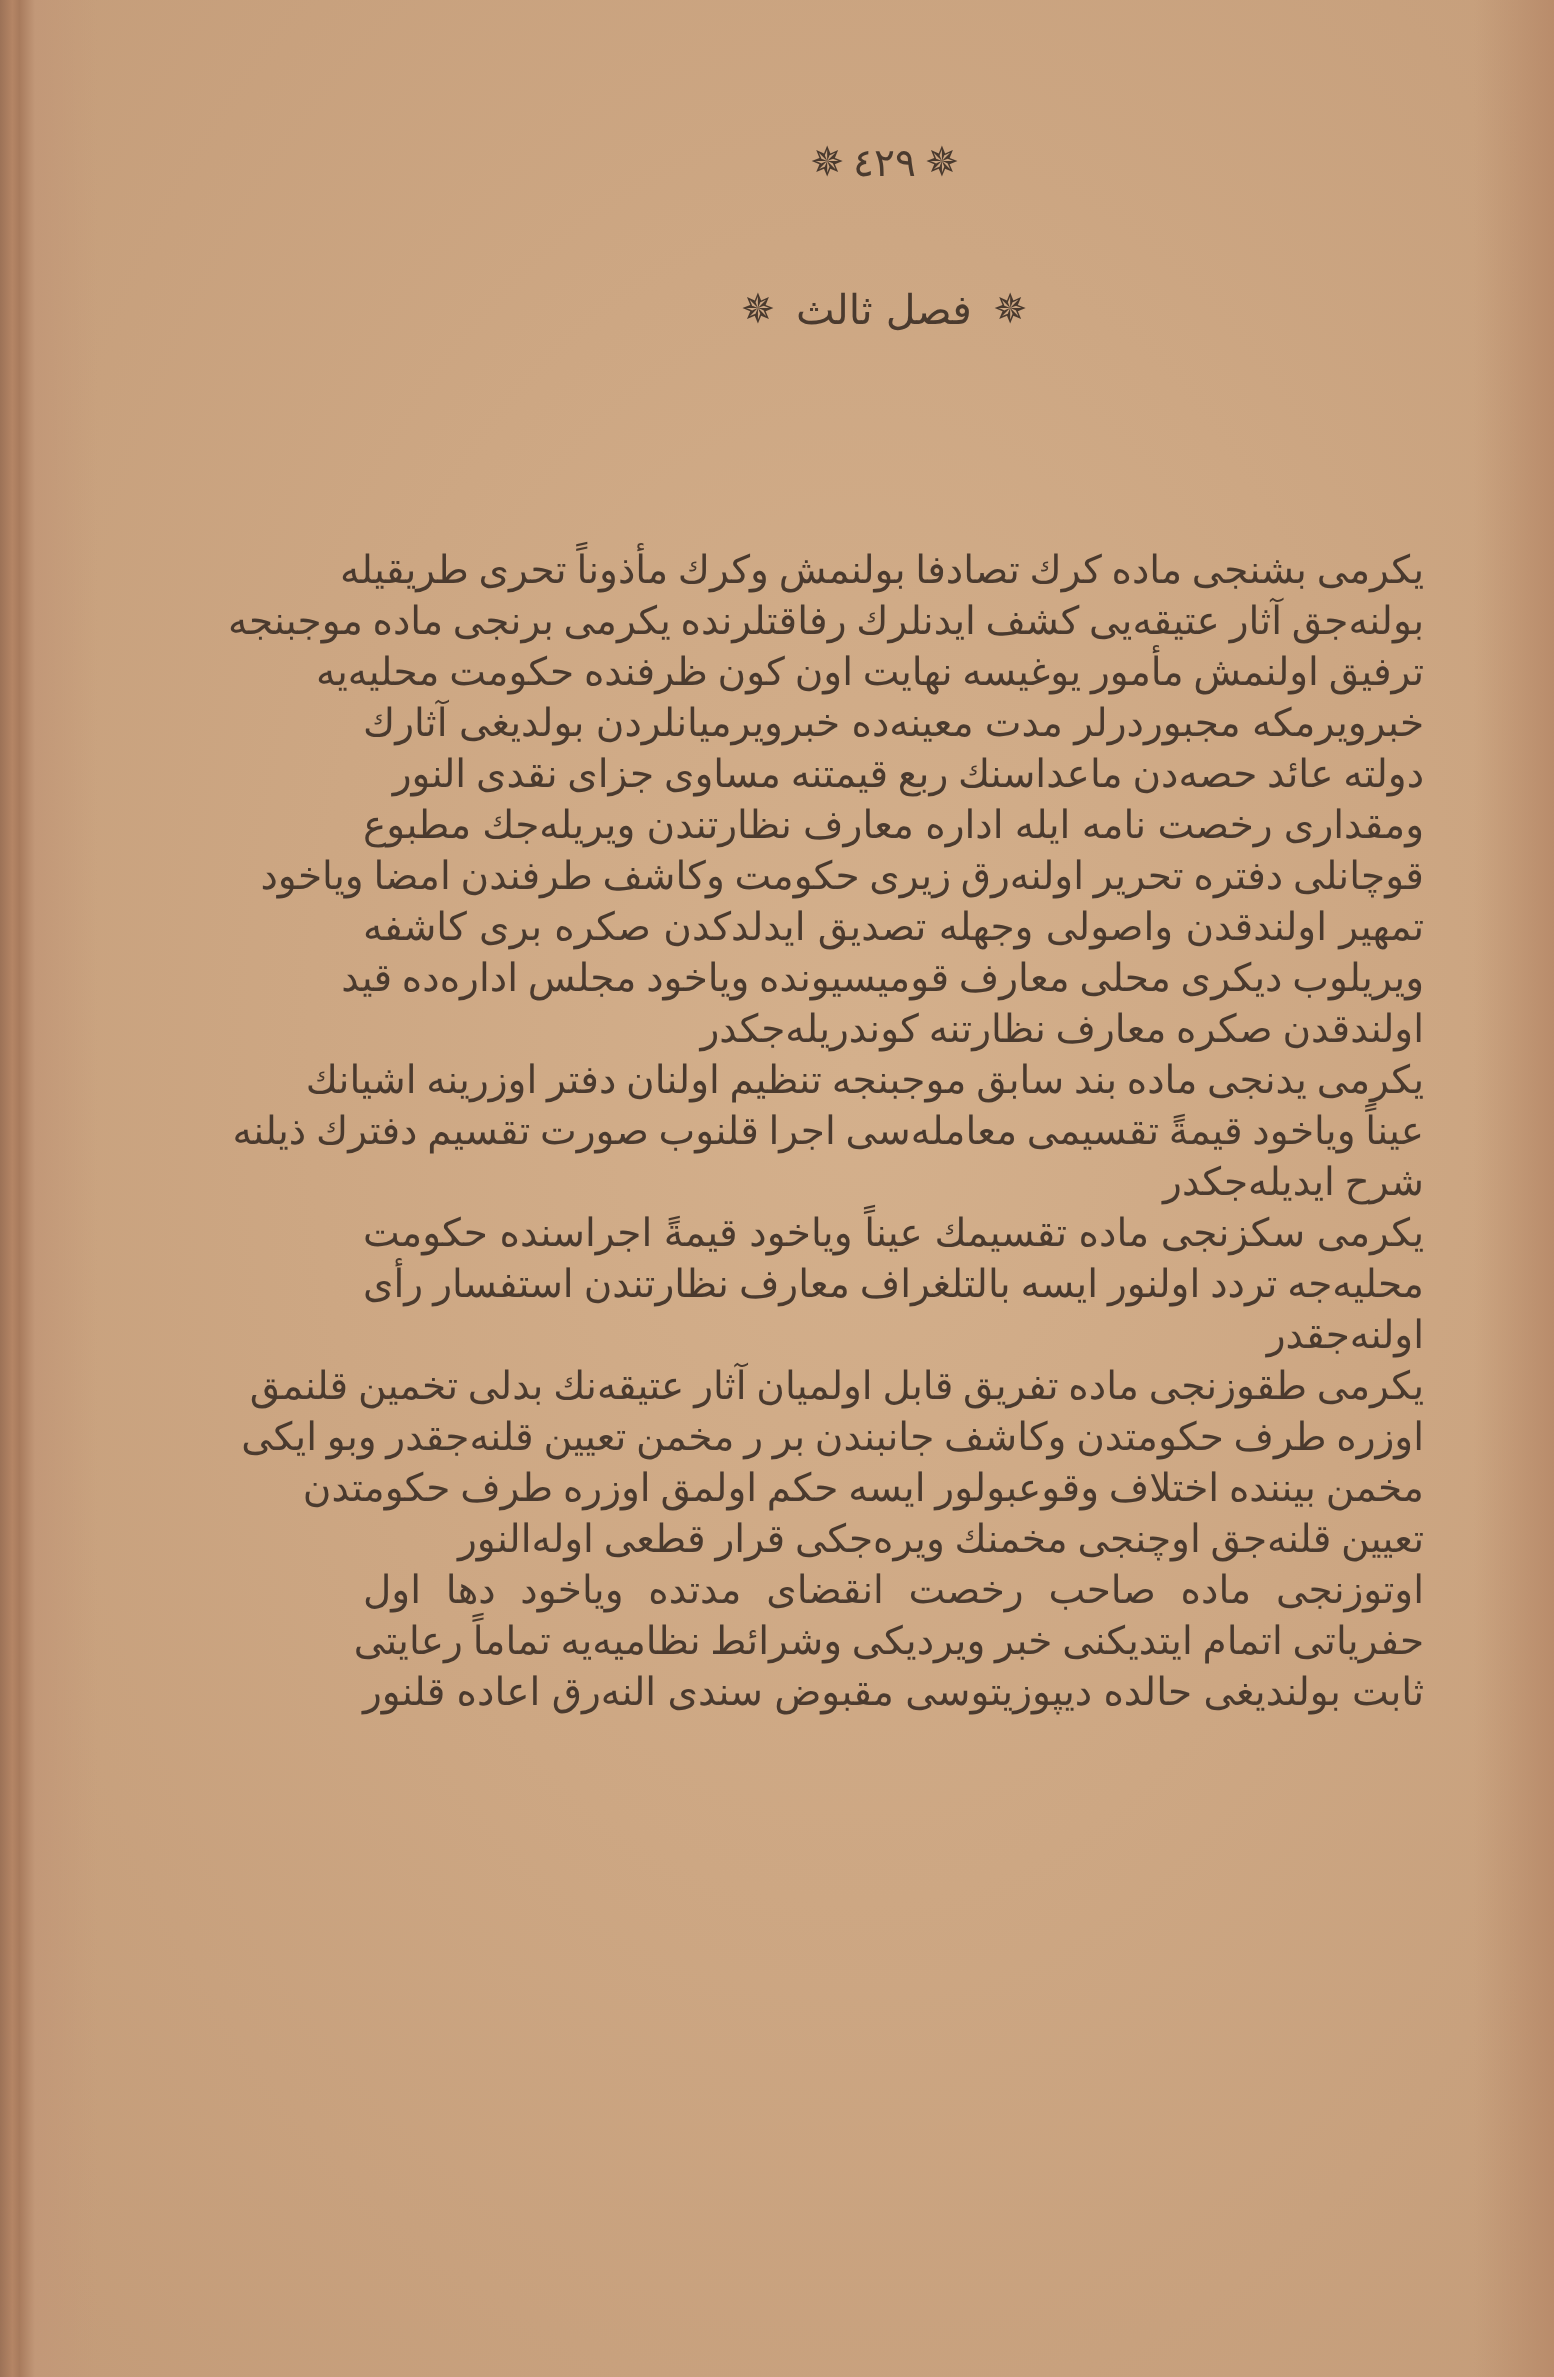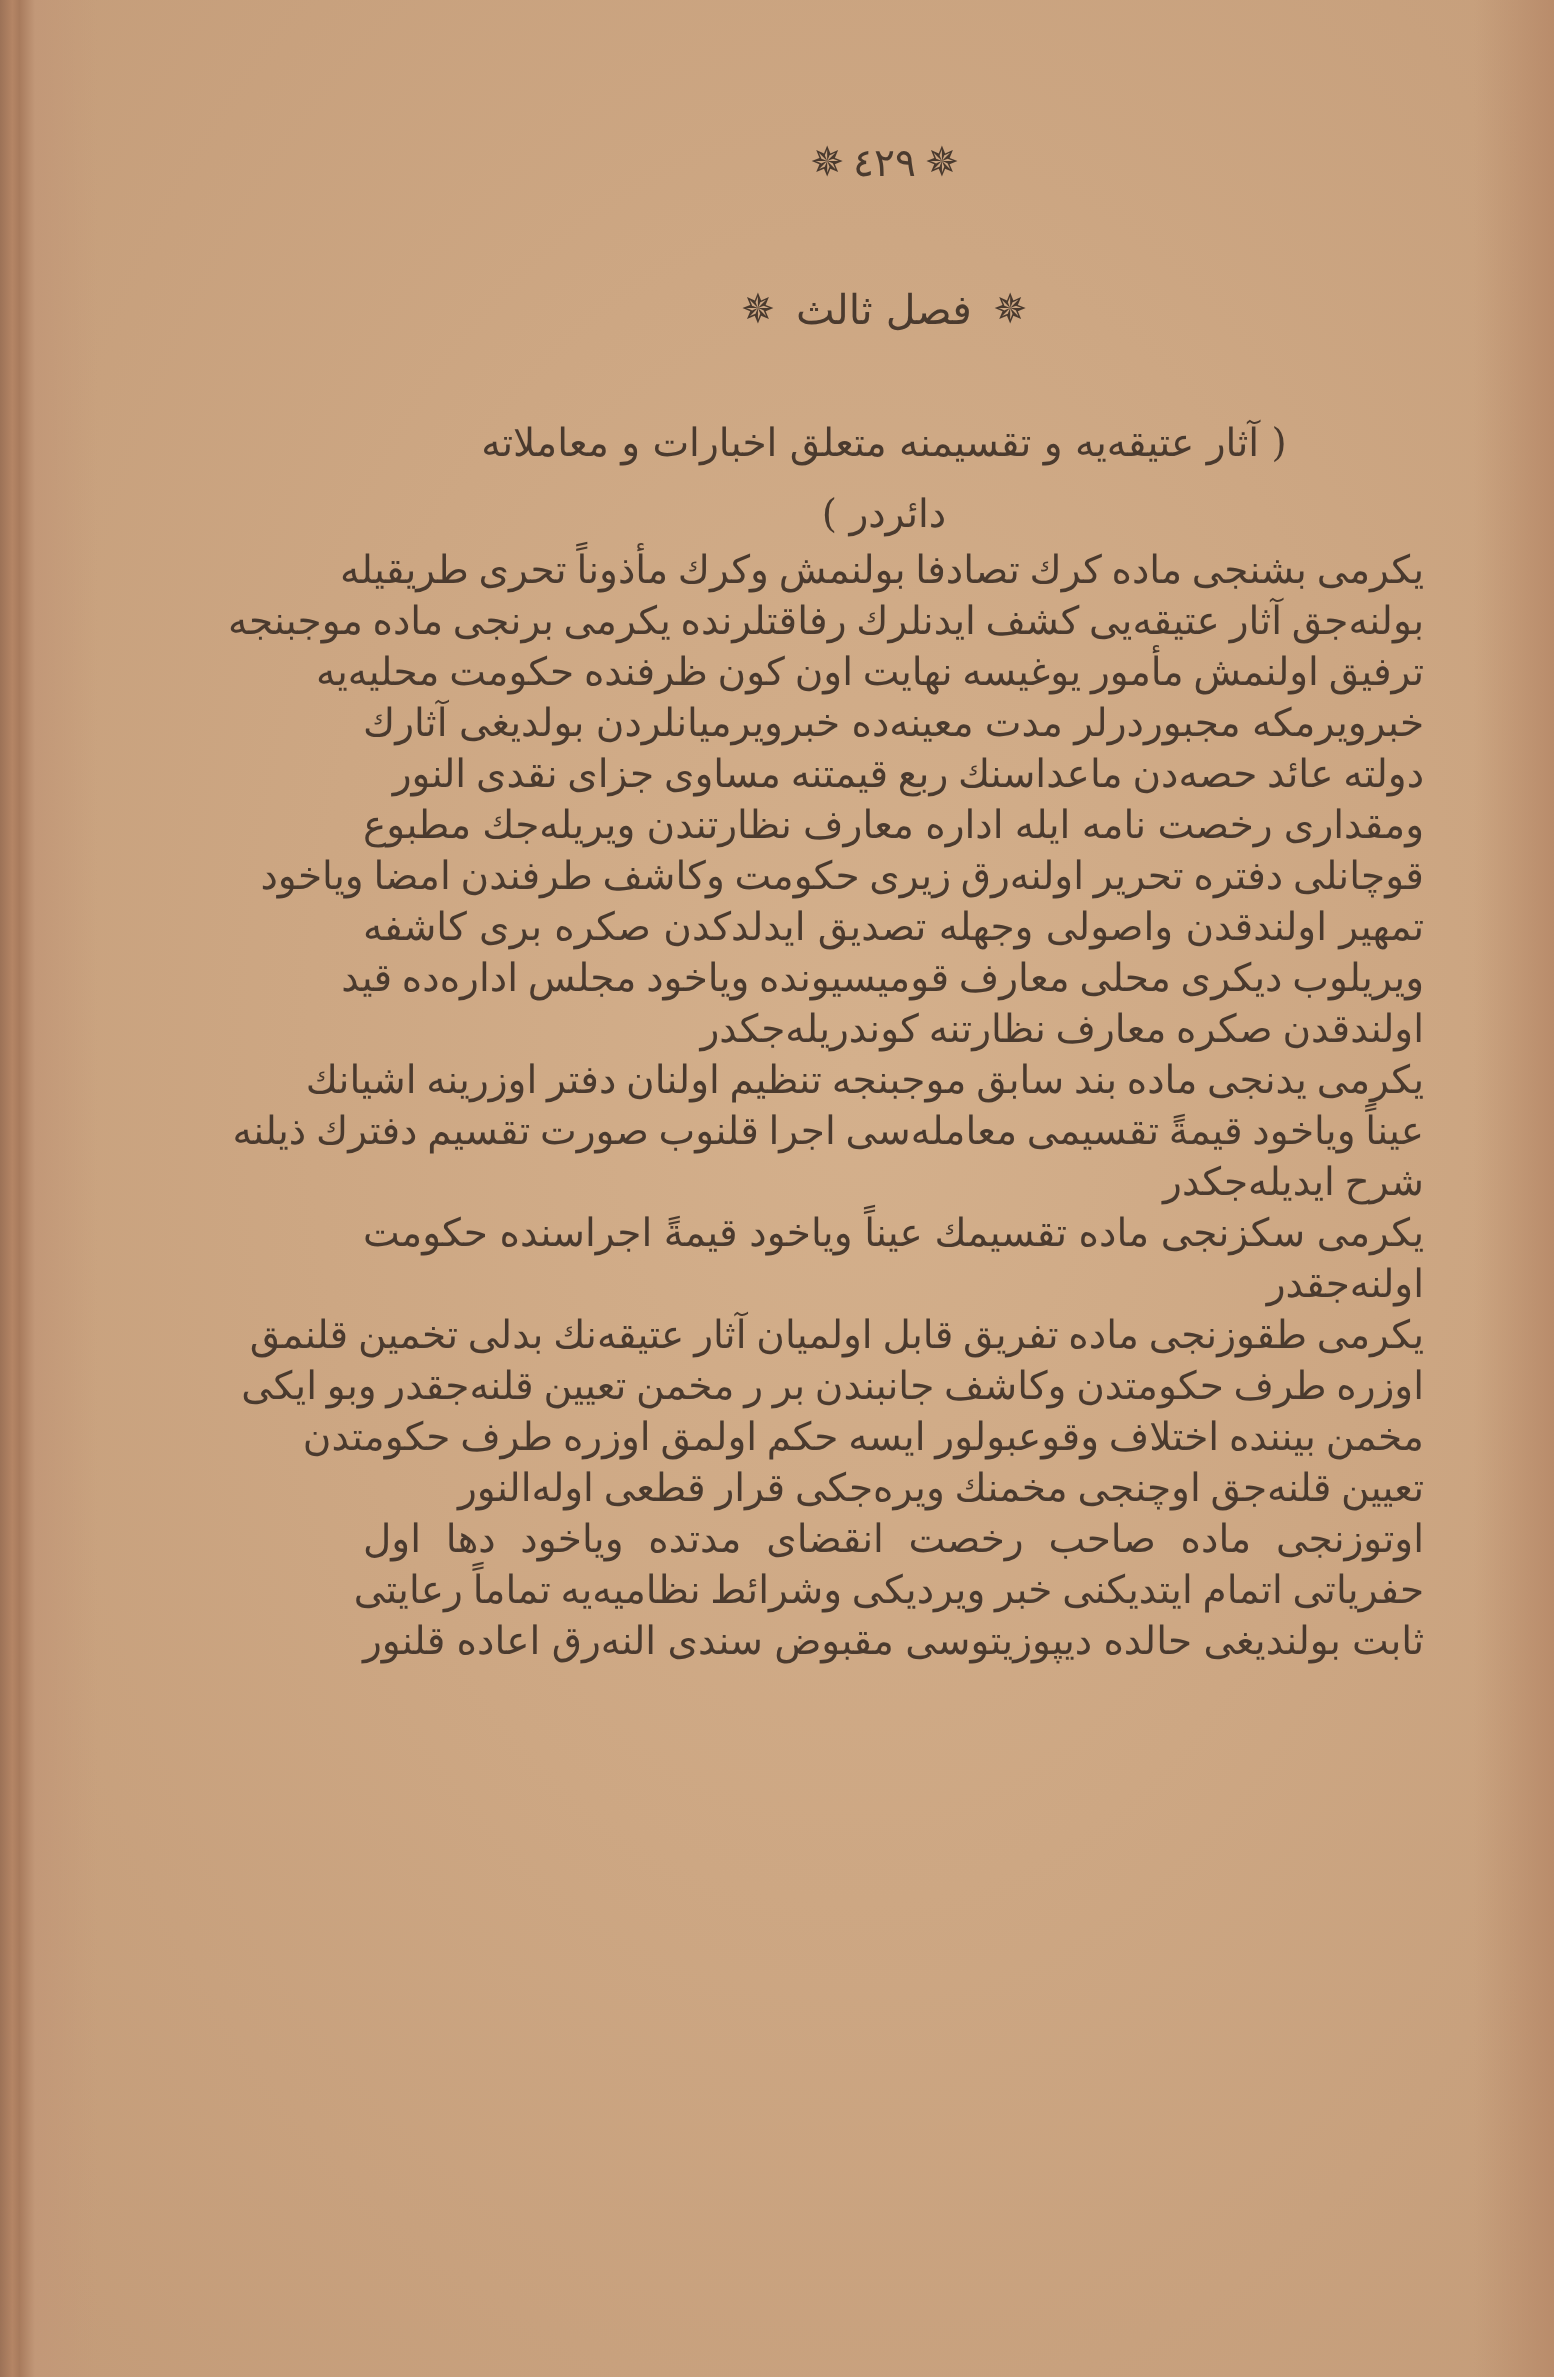--- a/index.html
+++ b/index.html
@@ -51,37 +51,37 @@
     <span>٤٢٩</span>
     <span class="ornament">✵</span>
   </div>
 
   <div class="chapter-title ink">
     <span class="ornament">✵</span>
     <span>فصل ثالث</span>
     <span class="ornament">✵</span>
   </div>
 
-  <div class="subtitle ink">( آثار عتیقه‌یه و تقسیمنه متعلق اخبارات و معاملاته دائردر )</div>
 
   <div class="body-text ink" id="body-text">
       <div class="line">یکرمی بشنجی ماده      کرك تصادفا بولنمش وکرك مأذوناً تحری طریقیله</div>
       <div class="line">بولنه‌جق آثار عتیقه‌یی کشف ایدنلرك رفاقتلرنده یکرمی برنجی ماده موجبنجه</div>
       <div class="line">ترفیق اولنمش مأمور یوغیسه نهایت اون کون ظرفنده حکومت محلیه‌یه</div>
       <div class="line">خبرویرمکه مجبوردرلر مدت معینه‌ده خبرویرمیانلردن بولدیغی آثارك</div>
       <div class="line short">دولته عائد حصه‌دن ماعداسنك ربع قیمتنه مساوی جزای نقدی النور</div>
       <div class="line">ومقداری رخصت نامه ایله اداره معارف نظارتندن ویریله‌جك مطبوع</div>
       <div class="line">قوچانلی دفتره تحریر اولنه‌رق زیری حکومت وکاشف طرفندن امضا ویاخود</div>
       <div class="line">تمهیر اولندقدن واصولی وجهله تصدیق ایدلدکدن صکره بری کاشفه</div>
       <div class="line">ویریلوب دیکری محلی معارف قومیسیونده ویاخود مجلس اداره‌ده قید</div>
       <div class="line short">اولندقدن صکره معارف نظارتنه کوندریله‌جکدر</div>
       <div class="line">یکرمی یدنجی ماده      بند سابق موجبنجه تنظیم اولنان دفتر اوزرینه اشیانك</div>
       <div class="line">عیناً ویاخود قیمةً تقسیمی معامله‌سی اجرا قلنوب صورت تقسیم دفترك ذیلنه</div>
       <div class="line short">شرح ایدیله‌جکدر</div>
       <div class="line">یکرمی سکزنجی ماده      تقسیمك عیناً ویاخود قیمةً اجراسنده حکومت</div>
+      <div class="line">محلیه‌جه تردد اولنور ایسه بالتلغراف معارف نظارتندن استفسار رأی</div>
       <div class="line short">اولنه‌جقدر</div>
       <div class="line">یکرمی طقوزنجی ماده      تفریق قابل اولمیان آثار عتیقه‌نك بدلی تخمین قلنمق</div>
       <div class="line">اوزره طرف حکومتدن وکاشف جانبندن بر ر مخمن تعیین قلنه‌جقدر وبو ایکی</div>
       <div class="line">مخمن بیننده اختلاف وقوعبولور ایسه حکم اولمق اوزره طرف حکومتدن</div>
       <div class="line short">تعیین قلنه‌جق اوچنجی مخمنك ویره‌جکی قرار قطعی اوله‌النور</div>
       <div class="line">اوتوزنجی ماده      صاحب رخصت انقضای مدتده ویاخود دها اول</div>
       <div class="line">حفریاتی اتمام ایتدیکنی خبر ویردیکی وشرائط نظامیه‌یه تماماً رعایتی</div>
       <div class="line">ثابت بولندیغی حالده دیپوزیتوسی مقبوض سندی النه‌رق اعاده قلنور</div>
     </div>
 

